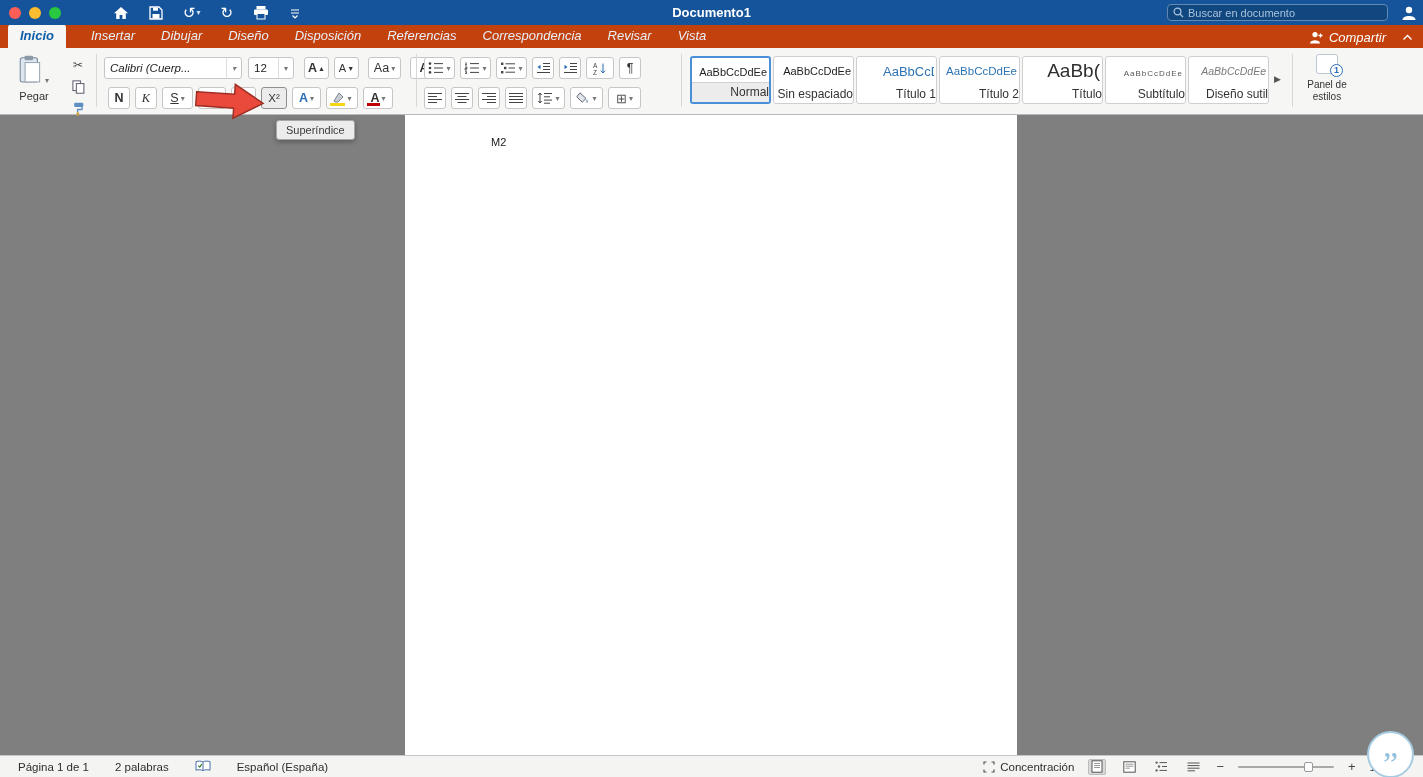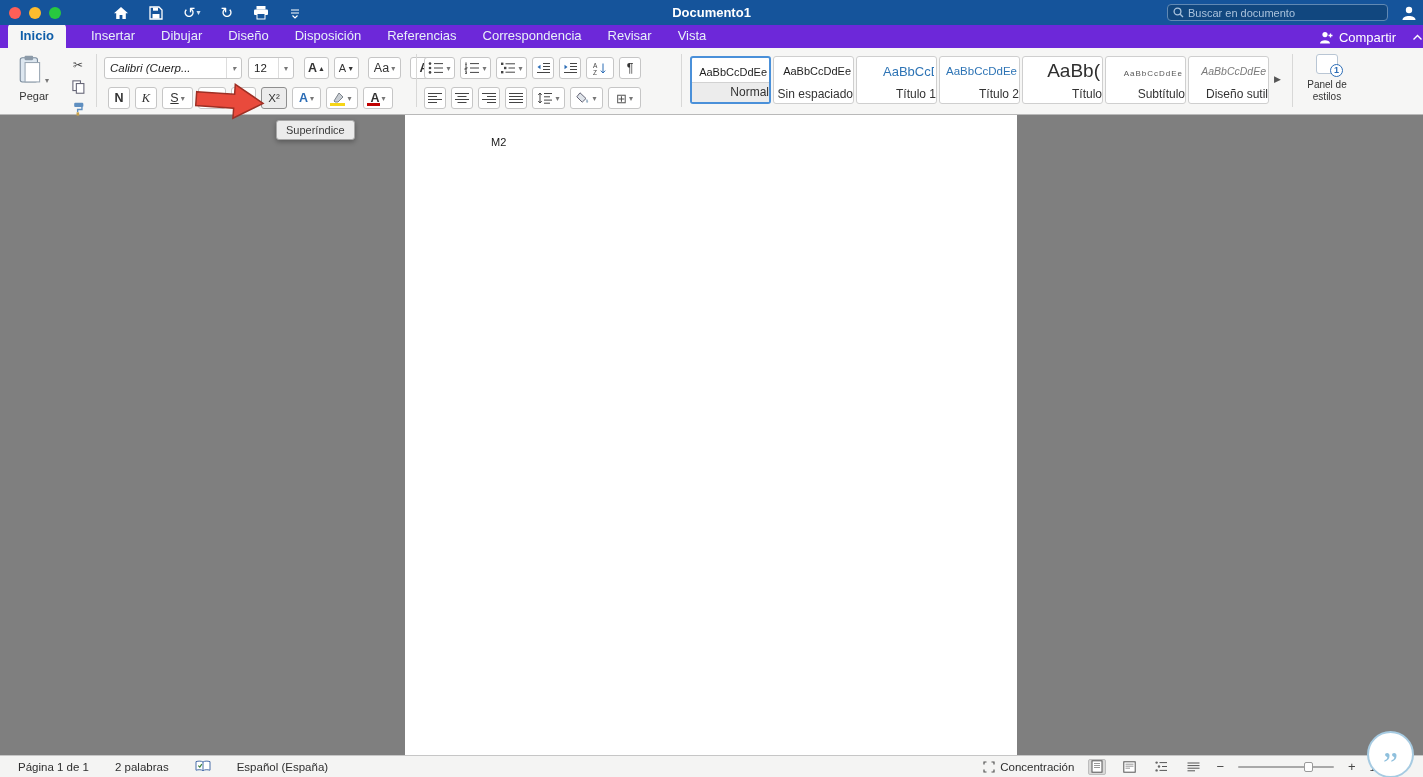--- a/index.html
+++ b/index.html
@@ -17,25 +17,25 @@
   .tb-ic { display:inline-flex; align-items:center; justify-content:center; height:18px; color:#fff; }
   .tb-glyph { font-size:15px; line-height:1; color:#fff; }
   .tb-caret { font-size:8px; color:#cfe0f2; margin-left:1px; }
   .tb-title { position:absolute; left:50%; transform:translateX(-50%); color:#fff; font-size:13px; font-weight:bold; white-space:nowrap; }
   .tb-search { position:absolute; left:1167px; top:4px; width:221px; height:17px; background:#11477f; border:1px solid #6189b4; border-radius:4px; display:flex; align-items:center; padding:0 5px; }
   .tb-search input { flex:1; background:transparent; border:none; outline:none; color:#d5e3f2; font-size:11px; font-family:"Liberation Sans",sans-serif; }
   .tb-search input::placeholder { color:#a9c2dc; }
   .tb-account { position:absolute; right:6px; top:4px; }
 
   
-  .tabbar { position:absolute; top:25px; left:0; right:0; height:23px; background:#6d28d9; display:flex; align-items:flex-end; z-index:9; }
+  .tabbar { position:absolute; top:25px; left:0; right:0; height:23px; background:#c2410c; display:flex; align-items:flex-end; z-index:9;font-style:italic; }
   .tabs { display:flex; align-items:flex-end; padding-left:18px; }
   .tab { color:#e8f0f8; font-size:13px; padding:4px 1px 5px; margin-right:24px; white-space:nowrap; cursor:default; }
   .tab.active { background:#f6f6f5; color:#0e5da8; font-weight:bold; border-radius:4px 4px 0 0; padding:4px 12px 5px; margin-left:-10px; }
-  .tab-right { margin-left:auto; display:flex; align-items:center; gap:16px; margin-bottom:3px; }
+  .tab-right { margin-left:auto; display:flex; align-items:center; gap:16px; padding-right:10px; margin-bottom:3px; }
   .share-btn { display:flex; align-items:center; gap:5px; color:#fff; font-size:13px; }
 
   
   .ribbon { position:absolute; top:48px; left:0; right:0; height:67px; background:#f6f6f5; border-bottom:1px solid #b9b9b9; z-index:8; }
   .rsep { position:absolute; top:6px; bottom:7px; width:1px; background:#d8d8d7; }
   .rbtn { height:22px; min-width:22px; background:#fff; border:1px solid #c6c6c6; border-radius:3px; display:inline-flex; align-items:center; justify-content:center; font-size:12.5px; color:#333; margin-right:5px; padding:0 2px; }
   .rbtn.hovered { border-color:#8f8f8f; background:#ececec; }
   .ddc { font-size:8px; color:#777; margin-left:2px; }
   .combo { background:#fff; border:1px solid #c6c6c6; border-radius:3px; height:22px; display:flex; align-items:center; font-size:11.5px; color:#222; }
   .combo .val { padding:0 5px; white-space:nowrap; overflow:hidden; }

